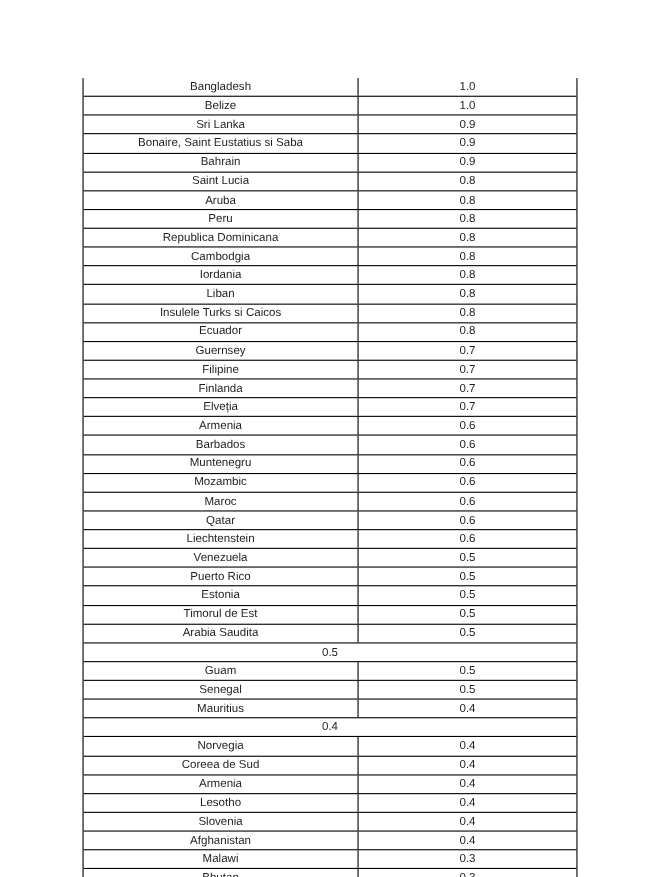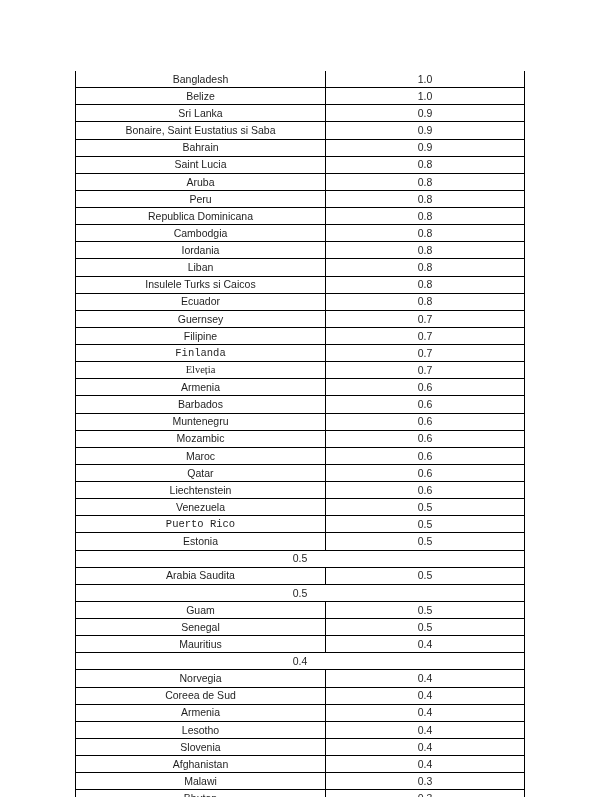--- a/index.html
+++ b/index.html
@@ -112,25 +112,25 @@
       </div>
       <div class="table-row">
         <div class="cell country" style="color: rgb(31, 31, 31);">Guernsey</div>
         <div class="cell value" style="color: rgb(31, 31, 31);">0.7</div>
       </div>
       <div class="table-row">
         <div class="cell country" style="color: rgb(31, 31, 31);">Filipine</div>
         <div class="cell value" style="color: rgb(31, 31, 31);">0.7</div>
       </div>
       <div class="table-row">
-        <div class="cell country" style="color: rgb(31, 31, 31); font-family: Liberation Mono, monospace;">Finlanda</div>
-        <div class="cell value" style="color: rgb(31, 31, 31);">0.7</div>
-      </div>
-      <div class="table-row">
-        <div class="cell country" style="color: rgb(31, 31, 31); font-family: Liberation Serif, serif;">Elveția</div>
+        <div class="cell country" style="color: rgb(31, 31, 31);">Finlanda</div>
+        <div class="cell value" style="color: rgb(31, 31, 31);">0.7</div>
+      </div>
+      <div class="table-row">
+        <div class="cell country" style="color: rgb(31, 31, 31);">Elveția</div>
         <div class="cell value" style="color: rgb(31, 31, 31);">0.7</div>
       </div>
       <div class="table-row">
         <div class="cell country" style="color: rgb(31, 31, 31);">Armenia</div>
         <div class="cell value" style="color: rgb(31, 31, 31);">0.6</div>
       </div>
       <div class="table-row">
         <div class="cell country" style="color: rgb(31, 31, 31);">Barbados</div>
         <div class="cell value" style="color: rgb(31, 31, 31);">0.6</div>
       </div>
@@ -152,28 +152,29 @@
       </div>
       <div class="table-row">
         <div class="cell country" style="color: rgb(31, 31, 31);">Liechtenstein</div>
         <div class="cell value" style="color: rgb(31, 31, 31);">0.6</div>
       </div>
       <div class="table-row">
         <div class="cell country" style="color: rgb(31, 31, 31);">Venezuela</div>
         <div class="cell value" style="color: rgb(31, 31, 31);">0.5</div>
       </div>
       <div class="table-row">
-        <div class="cell country" style="color: rgb(31, 31, 31); font-family: Liberation Mono, monospace;">Puerto Rico</div>
+        <div class="cell country" style="color: rgb(31, 31, 31);">Puerto Rico</div>
         <div class="cell value" style="color: rgb(31, 31, 31);">0.5</div>
       </div>
       <div class="table-row">
         <div class="cell country" style="color: rgb(31, 31, 31);">Estonia</div>
         <div class="cell value" style="color: rgb(31, 31, 31);">0.5</div>
       </div>
       <div class="table-row">
+        <div class="cell country" style="color: rgb(31, 31, 31);">Timorul de Est</div>
         <div class="cell value" style="color: rgb(31, 31, 31);">0.5</div>
       </div>
       <div class="table-row">
         <div class="cell country" style="color: rgb(31, 31, 31);">Arabia Saudita</div>
         <div class="cell value" style="color: rgb(31, 31, 31);">0.5</div>
       </div>
       <div class="table-row">
         <div class="cell value" style="color: rgb(31, 31, 31);">0.5</div>
       </div>
       <div class="table-row">

